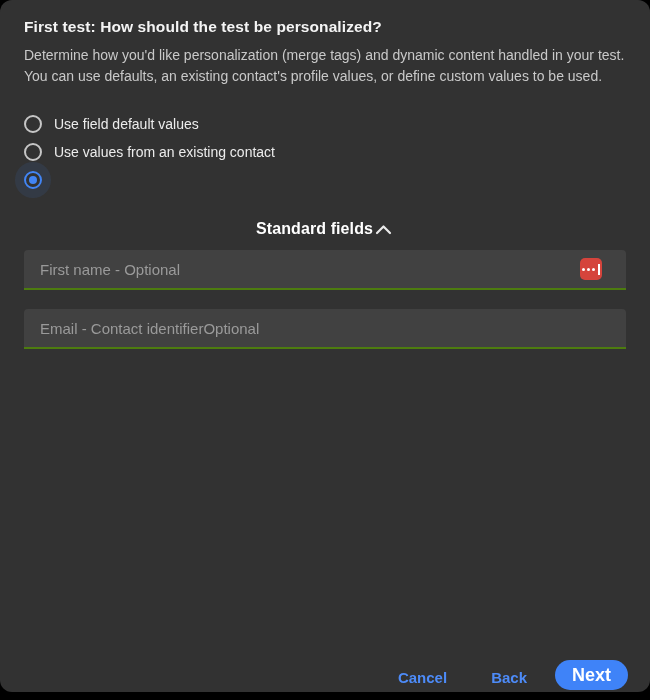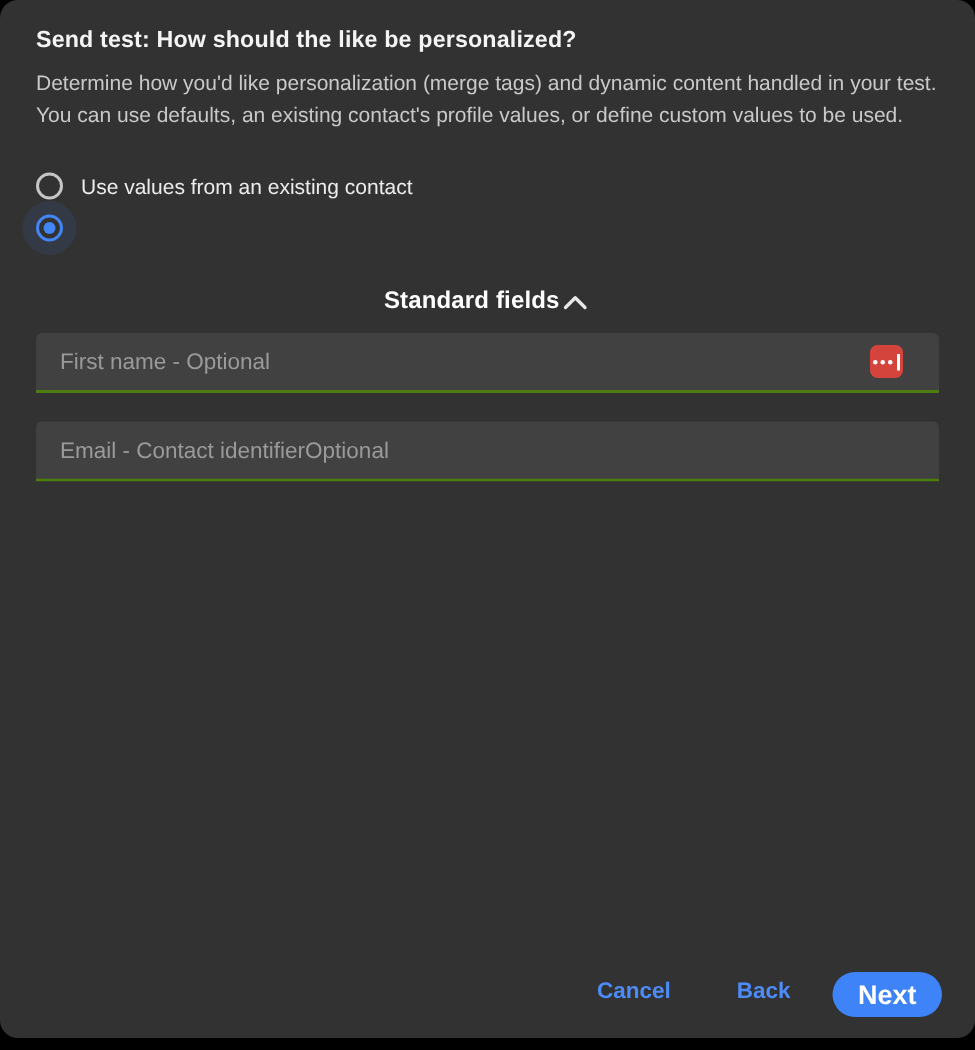--- a/index.html
+++ b/index.html
@@ -131,23 +131,23 @@
   }
   .merge-icon .cursor-bar {
     width: 1.5px; height: 11px;
     background: #fff;
     margin-left: 1px;
   }
 
   .footer {
     position: absolute;
     right: 22px;
-    bottom: 14px;
-    display: flex;
-    align-items: flex-start;
+    bottom: 2px;
+    display: flex;
+    align-items: flex-end;
   }
   .link-btn {
     background: none;
     border: none;
     color: #4d8bf8;
     font-family: "Liberation Sans", sans-serif;
     font-size: 15px;
     font-weight: 600;
     cursor: pointer;
     padding: 4px 2px;
@@ -165,25 +165,29 @@
     height: 30px;
     padding: 0 17px;
     cursor: pointer;
   }
 </style>
 </head>
 <body>
 
 <div class="modal">
 
-  <div class="title">Send test: How should the like be personalized?</div>
+  <div class="title">First test: How should the test be personalized?</div>
 
   <div class="description">Determine how you'd like personalization (merge tags) and dynamic content handled in your test. You can use defaults, an existing contact's profile values, or define custom values to be used.</div>
 
   <div class="options">
+    <div class="option-row">
+      <span class="radio"></span>
+      <span class="option-label">Use field default values</span>
+    </div>
     <div class="option-row">
       <span class="radio"></span>
       <span class="option-label">Use values from an existing contact</span>
     </div>
     <div class="option-row">
       <span class="radio selected"></span>
     </div>
   </div>
 
   <div class="section-header">

